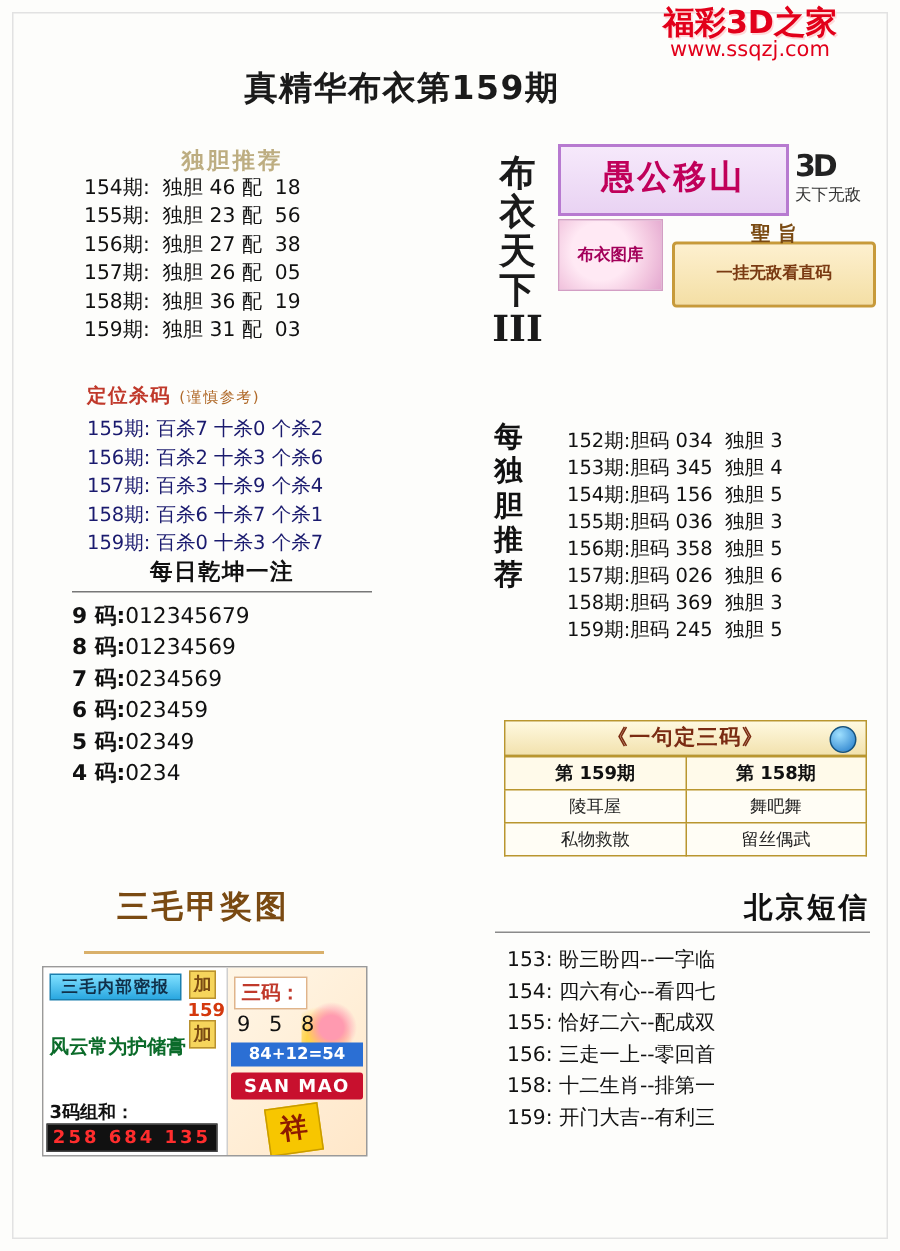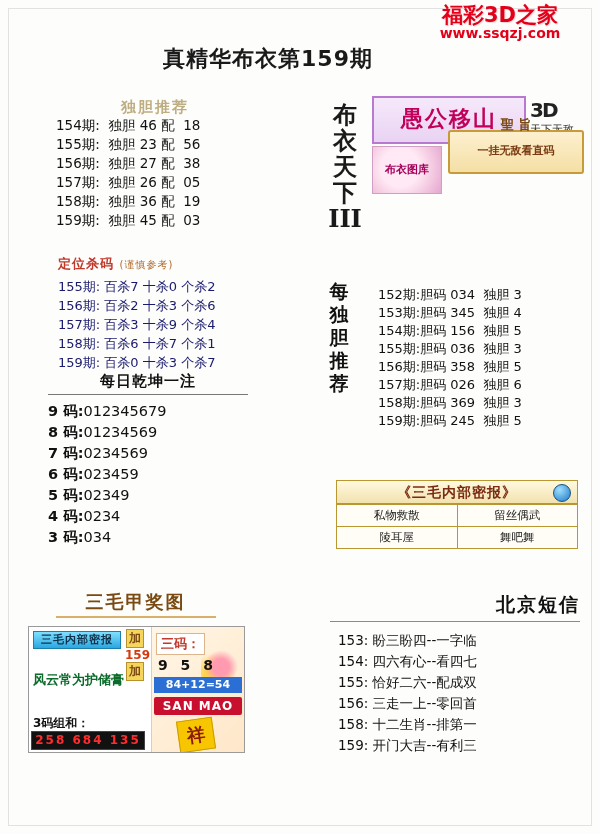--- a/index.html
+++ b/index.html
@@ -41,21 +41,21 @@
     font-weight: bold;
     color: #e2001a;
     letter-spacing: 0px;
     text-shadow: 1px 1px 0 #ffd9d9;
     font-family: "DejaVu Sans", sans-serif;
   }
   .wm .wm-url {
     font-size: 14px;
     color: #e2001a;
     font-family: "DejaVu Sans", sans-serif;
-    font-weight: bold;
+    font-weight: normal;
   }
 
   
   .doc-title {
     position: absolute;
     left: 0; top: 44px;
     width: 536px;
     text-align: center;
     font-size: 22px;
     font-weight: bold;
@@ -141,26 +141,26 @@
   .qk-row b { font-weight: bold; }
 
   
   .panel-sanmao {
     position: absolute;
     left: 28px; top: 590px;
     width: 215px;
   }
   .sanmao-title {
     text-align: center;
-    font-size: 18px;
+    font-size: 21px;
     font-weight: bold;
     color: #7a4a12;
     letter-spacing: 2px;
     border-bottom: 2px solid #d9b06a;
-    padding-bottom: 2px;
+    padding-bottom: 16px;
     width: 160px;
     margin: 0 auto 8px auto;
   }
   .sanmao-card {
     position: relative;
     width: 215px; height: 125px;
     border: 1px solid #9a9a9a;
     background: linear-gradient(180deg,#fdf4ec 0%, #f6e7dc 100%);
     overflow: hidden;
   }
@@ -214,21 +214,21 @@
     background: linear-gradient(135deg,#fff6e6,#ffe7c9);
   }
   .sm-sanma {
     position: absolute; left: 4px; top: 6px;
     font-size: 13px; font-weight: bold; color: #c0392b;
     background: #fff; border: 1px solid #e0b48a;
     padding: 1px 4px;
   }
   .sm-nums {
     position: absolute; left: 6px; top: 30px;
-    font-size: 14px; font-weight: bold; color: #111;
+    font-size: 14px; font-weight: normal; color: #111;
     letter-spacing: 4px;
   }
   .sm-eq {
     position: absolute; left: 2px; top: 50px;
     width: 88px; height: 16px;
     background: #2b6fd4; color: #fff;
     font-size: 11px; font-weight: bold;
     text-align: center; line-height: 16px;
   }
   .sm-brand {
@@ -294,21 +294,21 @@
   .buyi-sub {
     position: absolute; left: 52px; top: 50px;
     width: 68px; height: 46px;
     background: radial-gradient(circle at 40% 45%, #ffe9f4 0 40%, #f3c8e0 70%, #e3a7cf 100%);
     border: 1px solid #d39ec4;
     color: #a3005a;
     font-size: 11px; font-weight: bold;
     text-align: center; line-height: 46px;
   }
   .buyi-scroll {
-    position: absolute; left: 128px; top: 34px;
+    position: absolute; left: 128px; top: 65px;
     width: 132px; height: 40px;
     background: linear-gradient(180deg,#fdf0cf,#f4dfa5);
     border: 2px solid #c79a3a;
     border-radius: 3px;
   }
   .buyi-scroll .sc-t {
     position: absolute; left: 0; top: -16px; width: 132px;
     text-align: center; font-size: 13px; font-weight: bold; color: #7a4a12;
   }
   .buyi-scroll .sc-b {
@@ -416,21 +416,21 @@
 
   <div class="doc-title">真精华布衣第159期</div>
 
   <div class="panel-dudan">
     <div class="panel-head">独胆推荐</div>
     <div class="kv-row">154期:  独胆 46 配  18</div>
     <div class="kv-row">155期:  独胆 23 配  56</div>
     <div class="kv-row">156期:  独胆 27 配  38</div>
     <div class="kv-row">157期:  独胆 26 配  05</div>
     <div class="kv-row">158期:  独胆 36 配  19</div>
-    <div class="kv-row">159期:  独胆 45 配  03</div>
+    <div class="kv-row">159期:  独胆 31 配  03</div>
   </div>
 
   <div class="panel-dingwei">
     <div class="sub-head">
       <span>定位杀码</span>
       <span class="note">(谨慎参考)</span>
     </div>
     <div class="kv-row">155期: 百杀7 十杀0 个杀2</div>
     <div class="kv-row">156期: 百杀2 十杀3 个杀6</div>
     <div class="kv-row">157期: 百杀3 十杀9 个杀4</div>
@@ -450,23 +450,20 @@
       <b>7 码:</b><span>0234569</span>
     </div>
     <div class="qk-row">
       <b>6 码:</b><span>023459</span>
     </div>
     <div class="qk-row">
       <b>5 码:</b><span>02349</span>
     </div>
     <div class="qk-row">
       <b>4 码:</b><span>0234</span>
-    </div>
-    <div class="qk-row">
-      <b>3 码:</b><span>034</span>
     </div>
   </div>
 
   <div class="panel-sanmao">
     <div class="sanmao-title">三毛甲奖图</div>
     <div class="sanmao-card">
       <div class="sm-left">
         <div class="sm-badge">三毛内部密报</div>
         <div class="sm-issue">
           <span class="sq">加</span><span>159</span><span class="sq">加</span>
@@ -509,32 +506,36 @@
       <div class="meidu-row">155期:胆码 036  独胆 3</div>
       <div class="meidu-row">156期:胆码 358  独胆 5</div>
       <div class="meidu-row">157期:胆码 026  独胆 6</div>
       <div class="meidu-row">158期:胆码 369  独胆 3</div>
       <div class="meidu-row">159期:胆码 245  独胆 5</div>
     </div>
   </div>
 
   <div class="panel-yiju">
     <div class="yiju-head">
-      <span>《三毛内部密报》</span>
+      <span>《一句定三码》</span>
       <span class="globe"></span>
     </div>
     <table class="yiju-table">
       <tbody>
-      <tr>
-        <td>私物救散</td>
-        <td>留丝偶武</td>
+          <tr>
+        <td class="th">第 159期</td>
+        <td class="th">第 158期</td>
       </tr>
       <tr>
         <td>陵耳屋</td>
         <td>舞吧舞</td>
+      </tr>
+      <tr>
+        <td>私物救散</td>
+        <td>留丝偶武</td>
       </tr>
     </tbody>
       </table>
   </div>
 
   <div class="panel-bj">
     <div class="bj-title">北京短信</div>
     <div class="bj-row">153: 盼三盼四--一字临</div>
     <div class="bj-row">154: 四六有心--看四七</div>
     <div class="bj-row">155: 恰好二六--配成双</div>

